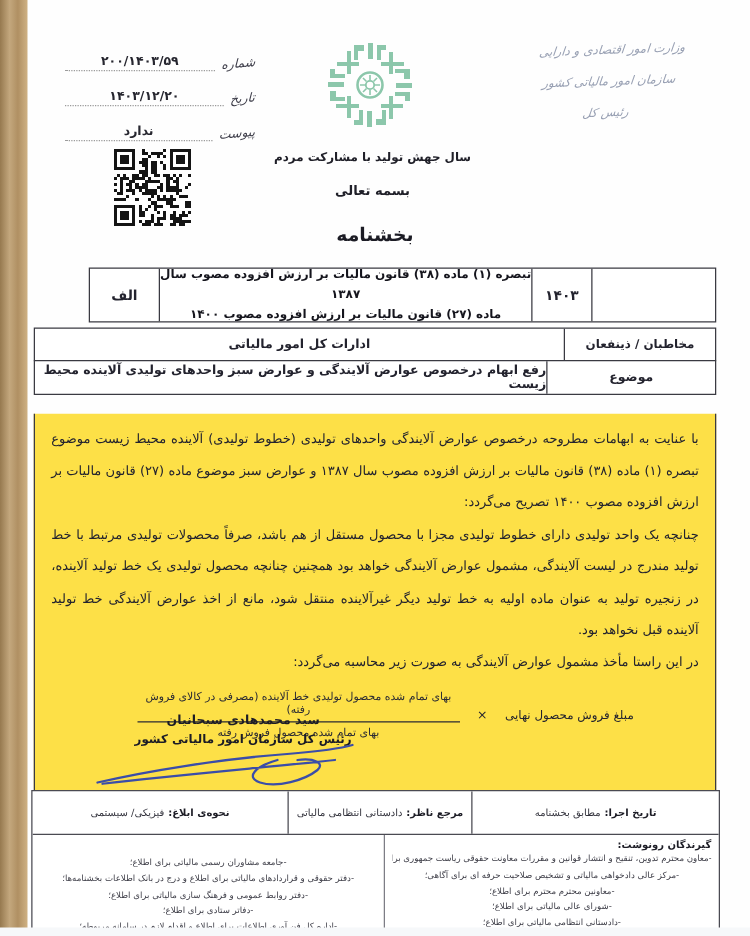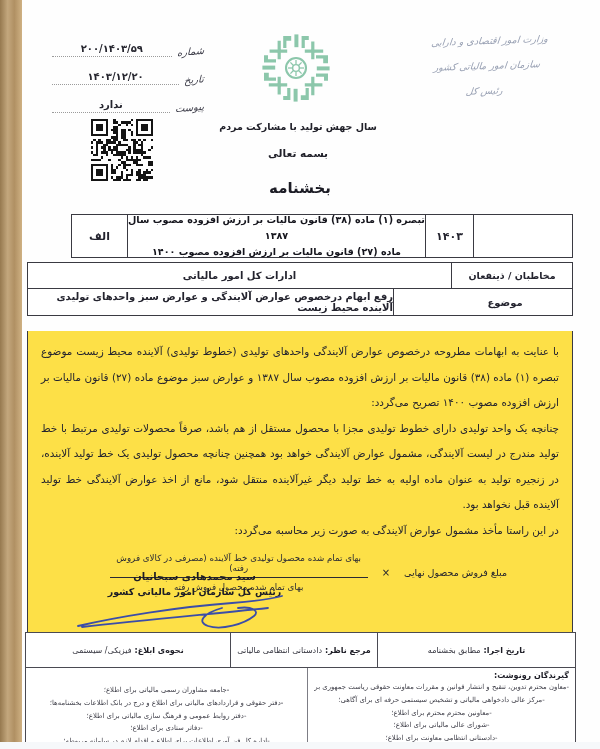--- a/index.html
+++ b/index.html
@@ -37,21 +37,21 @@
   .it-law{flex:1;display:flex;flex-direction:column;justify-content:center;text-align:center;
           font-weight:bold;font-size:9.6px;line-height:16px;color:#15151d;}
   .it-class{width:55px;display:flex;align-items:center;justify-content:center;font-weight:bold;font-size:11px;}
 
   .row-recip,.row-subj{position:absolute;left:27px;width:546px;border:1px solid #3a3a42;display:flex;
                        box-sizing:border-box;background:#fff;}
   .row-recip{top:262px;height:27px;}
   .row-subj{top:288px;height:28px;}
   .rr-label{width:120px;display:flex;align-items:center;justify-content:center;font-weight:bold;font-size:9.5px;border-left:1px solid #3a3a42;}
   .rr-value{flex:1;display:flex;align-items:center;justify-content:center;font-weight:bold;font-size:10px;}
-  .sj-label{width:134px;display:flex;align-items:center;justify-content:center;font-weight:bold;font-size:10px;border-left:1px solid #3a3a42;padding-left:44px;}
+  .sj-label{width:134px;display:flex;align-items:center;justify-content:center;font-weight:bold;font-size:10px;border-left:1px solid #3a3a42;}
   .sj-value{flex:1;display:flex;align-items:center;justify-content:center;font-weight:bold;font-size:10px;}
 
   
   .body-box{position:absolute;left:27px;top:331px;width:546px;height:317px;box-sizing:border-box;
             border-left:1px solid #3a3a42;border-right:1px solid #3a3a42;padding:8px 13px 0;background:#fde047;}
   .body-text p{margin:0;font-size:10.4px;line-height:25.5px;text-align:justify;color:#23232e;}
   .body-text p.short{text-align:right;}
 
   .formula{display:flex;align-items:center;margin-top:10px;padding-right:52px;gap:14px;}
   .f-amount{font-size:9.5px;white-space:nowrap;}
@@ -217,24 +217,24 @@
       </div>
       <div class="fc-notify">
         <span class="f-lab">نحوه‌ی ابلاغ:</span>
         <span class="f-val">فیزیکی/ سیستمی</span>
       </div>
     </div>
     <div class="f-row2">
       <div class="f-cc-right">
         <div class="cc-title">گیرندگان رونوشت:</div>
         <div class="cc-item">-معاون محترم تدوین، تنقیح و انتشار قوانین و مقررات معاونت حقوقی ریاست جمهوری برای استحضار؛</div>
-        <div class="cc-item">-مرکز عالی دادخواهی مالیاتی و تشخیص سیستمی حرفه ای برای آگاهی؛</div>
+        <div class="cc-item">-مرکز عالی دادخواهی مالیاتی و تشخیص صلاحیت حرفه ای برای آگاهی؛</div>
         <div class="cc-item">-معاونین محترم محترم برای اطلاع؛</div>
         <div class="cc-item">-شورای عالی مالیاتی برای اطلاع؛</div>
-        <div class="cc-item">-دادستانی انتظامی معاونت برای اطلاع؛</div>
+        <div class="cc-item">-دادستانی انتظامی مالیاتی برای اطلاع؛</div>
       </div>
       <div class="f-cc-left">
         <div class="cc-item">-جامعه مشاوران رسمی مالیاتی برای اطلاع؛</div>
         <div class="cc-item">-دفتر حقوقی و قراردادهای مالیاتی برای اطلاع و درج در بانک اطلاعات بخشنامه‌ها؛</div>
         <div class="cc-item">-دفتر روابط عمومی و فرهنگ سازی مالیاتی برای اطلاع؛</div>
         <div class="cc-item">-دفاتر ستادی برای اطلاع؛</div>
         <div class="cc-item">-اداره کل فن آوری اطلاعات برای اطلاع و اقدام لازم در سامانه مربوطه؛</div>
       </div>
     </div>
   </div>

